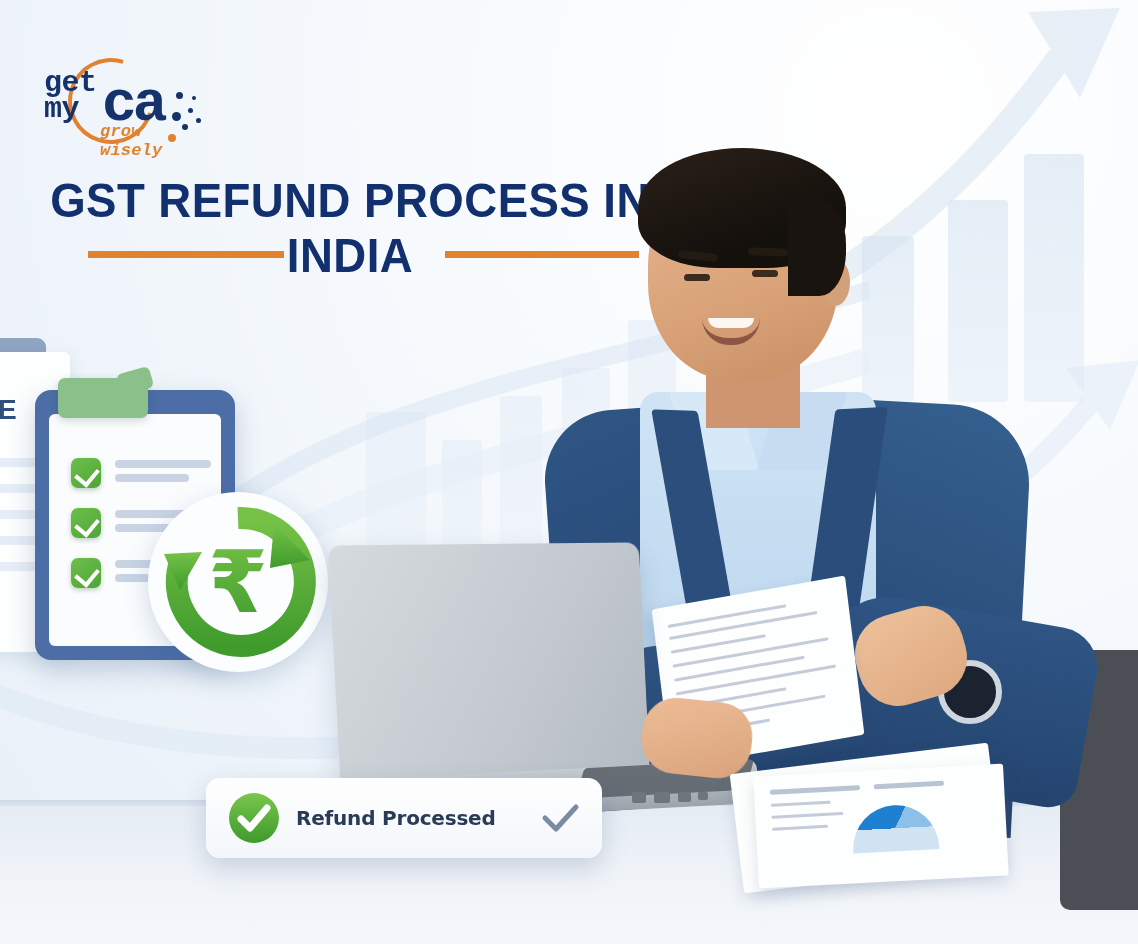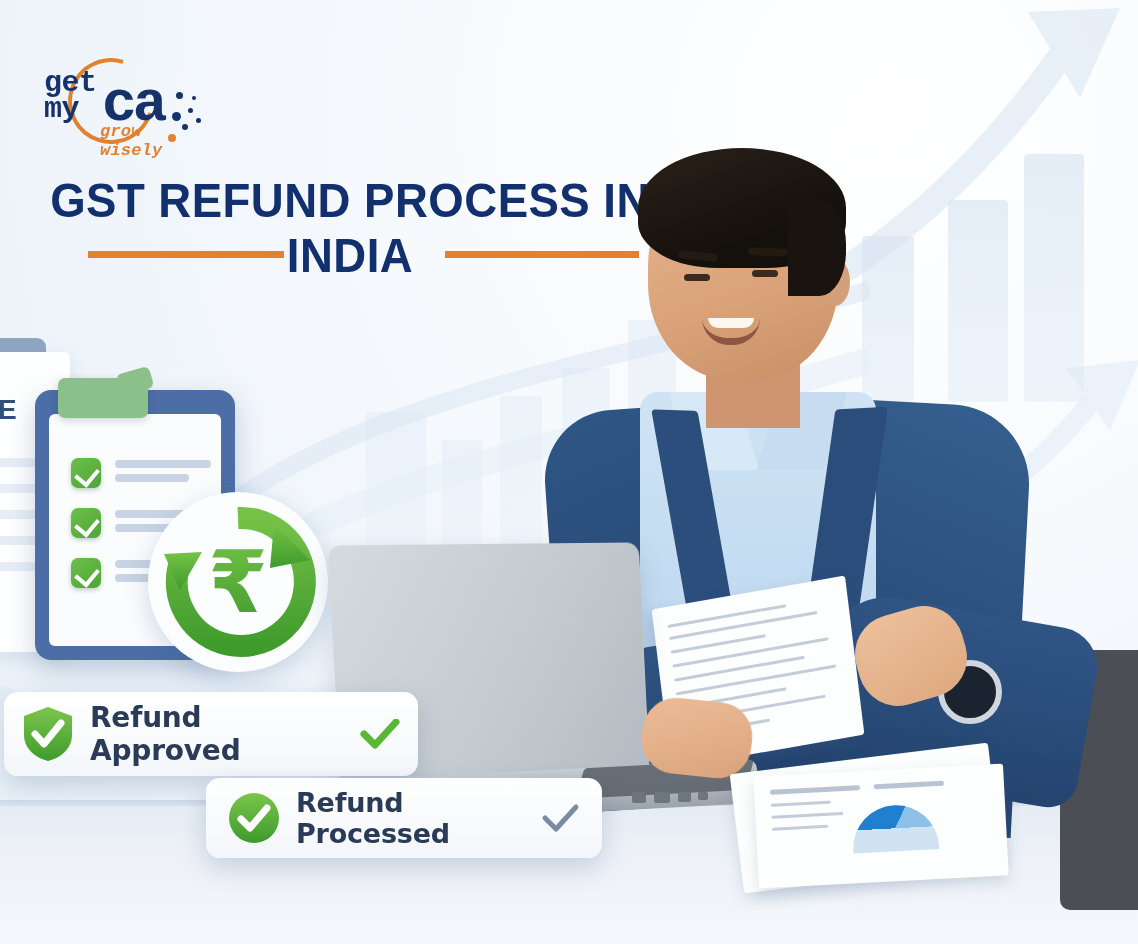--- a/index.html
+++ b/index.html
@@ -162,21 +162,21 @@
             background:#eaf0f7;opacity:.8;}
 
   
   .card{position:absolute;background:linear-gradient(180deg,#ffffff 0%,#f3f6fa 100%);
         border-radius:14px;box-shadow:0 10px 26px rgba(55,85,130,.22);
         display:flex;align-items:center;}
   .card-approved{left:4px;top:692px;width:378px;height:84px;padding:0 18px;}
   .card-processed{left:206px;top:778px;width:352px;height:80px;padding:0 22px;}
   .card-label{font-size:28px;font-weight:700;color:#2a3b57;letter-spacing:-.2px;
               font-family:"DejaVu Sans","Liberation Sans",sans-serif;}
-  .card-processed .card-label{font-size:27px;}
+  .card-processed .card-label{font-size:20px;}
   .spacer{flex:1;}
 
   .shield{width:52px;height:58px;margin-right:16px;flex:0 0 auto;}
   .circ{width:52px;height:52px;margin-right:16px;flex:0 0 auto;}
   .tick{width:40px;height:30px;flex:0 0 auto;}
 </style>
 </head>
 <body>
 
 <div id="poster">
@@ -339,41 +339,20 @@
     <div class="desk-paper" style="left:236px;top:630px;width:250px;height:112px;transform:rotate(-3deg);">
       <div class="pl" style="left:16px;top:14px;width:90px;height:5px;background:#b9c4d2;"></div>
       <div class="pl" style="left:120px;top:14px;width:70px;height:5px;background:#b9c4d2;"></div>
       <div class="pl" style="left:16px;top:28px;width:60px;"></div>
       <div class="pl" style="left:16px;top:40px;width:72px;"></div>
       <div class="pl" style="left:16px;top:52px;width:56px;"></div>
       <div class="pie" style="left:96px;top:36px;"></div>
     </div>
   </div>
 
-  <div class="card card-approved">
-    <span class="shield">
-      <svg width="52" height="58" viewBox="0 0 52 58">
-        <defs>
-            <linearGradient id="sg" x1="0" y1="0" x2="0" y2="1">
-          <stop offset="0%" stop-color="#7cc64e"></stop>
-              <stop offset="100%" stop-color="#3f9b2c"></stop>
-            </linearGradient>
-          </defs>
-        <path d="M26 2 L50 11 V30 C50 44 38 53 26 56 C14 53 2 44 2 30 V11 Z" fill="url(#sg)"></path>
-        <path d="M13 29 L22 39 L39 18" stroke="#fff" stroke-width="7" fill="none" stroke-linecap="round" stroke-linejoin="round"></path>
-      </svg>
-    </span>
-    <span class="card-label">Refund Approved</span>
-    <span class="spacer"></span>
-    <span class="tick">
-      <svg width="40" height="30" viewBox="0 0 40 30">
-        <path d="M4 15 L15 26 L36 3" stroke="#5ab733" stroke-width="7" fill="none" stroke-linecap="round" stroke-linejoin="round"></path>
-      </svg>
-    </span>
-  </div>
 
   <div class="card card-processed">
     <span class="circ">
       <svg width="52" height="52" viewBox="0 0 52 52">
         <defs>
             <linearGradient id="cg" x1="0" y1="0" x2="0" y2="1">
           <stop offset="0%" stop-color="#79c64d"></stop>
               <stop offset="100%" stop-color="#3e9a2b"></stop>
             </linearGradient>
           </defs>

